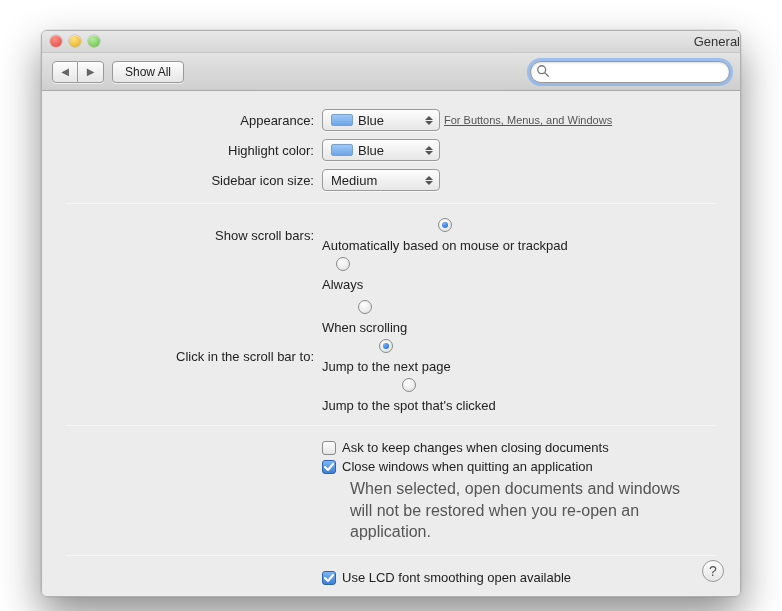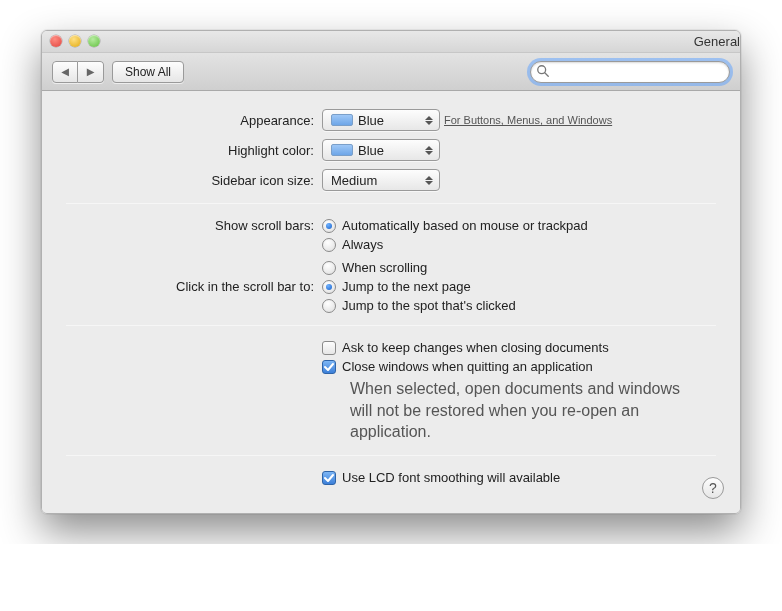--- a/index.html
+++ b/index.html
@@ -90,21 +90,21 @@
     font-size: 12px;
     outline: none;
     box-shadow: inset 0 1px 2px rgba(0,0,0,0.15), 0 0 0 3px rgba(90,160,255,0.5);
   }
   .search .mag {
     position: absolute; left: 6px; top: 3px;
     width: 14px; height: 14px;
   }
   .content {
     background: #ececec;
-    padding: 18px 24px 20px 24px;
+    padding: 18px 24px 3px 24px;
   }
   .row {
     display: flex;
     align-items: center;
     margin-bottom: 8px;
   }
   .row.tight { margin-bottom: 4px; }
   .lbl {
     width: 256px;
     text-align: right;
@@ -147,20 +147,21 @@
   .hint { font-size: 11px; color: #555; text-decoration: underline; }
   .sep {
     height: 1px;
     background: #cfcfcf;
     margin: 12px 0 14px 0;
     border-bottom: 1px solid #f6f6f6;
   }
   .radio {
     display: flex; align-items: center; gap: 6px;
     font-size: 13px;
+    flex-direction: column;
   }
   .rbtn {
     width: 14px; height: 14px;
     border-radius: 50%;
     border: 1px solid #8a8a8a;
     background: radial-gradient(circle at 40% 30%, #fff, #ddd);
     display: inline-flex; align-items:center; justify-content:center;
   }
   .rbtn.sel::after {
     content:"";
@@ -367,21 +368,21 @@
 
     <div class="row">
       <div class="lbl"></div>
       <div class="val">
         <label class="check">
           <span class="cbox sel">
             <svg width="10" height="10" viewBox="0 0 10 10">
                 <path d="M1 5 L4 8 L9 2" stroke="#fff" stroke-width="2" fill="none" stroke-linecap="round" stroke-linejoin="round"></path>
               </svg>
           </span>
-          <span>Use LCD font smoothing will available</span>
+          <span>Use LCD font smoothing open available</span>
         </label>
       </div>
     </div>
 
     <div class="helpbtn">
       <span>?</span>
     </div>
 
   </div>
 </div>

